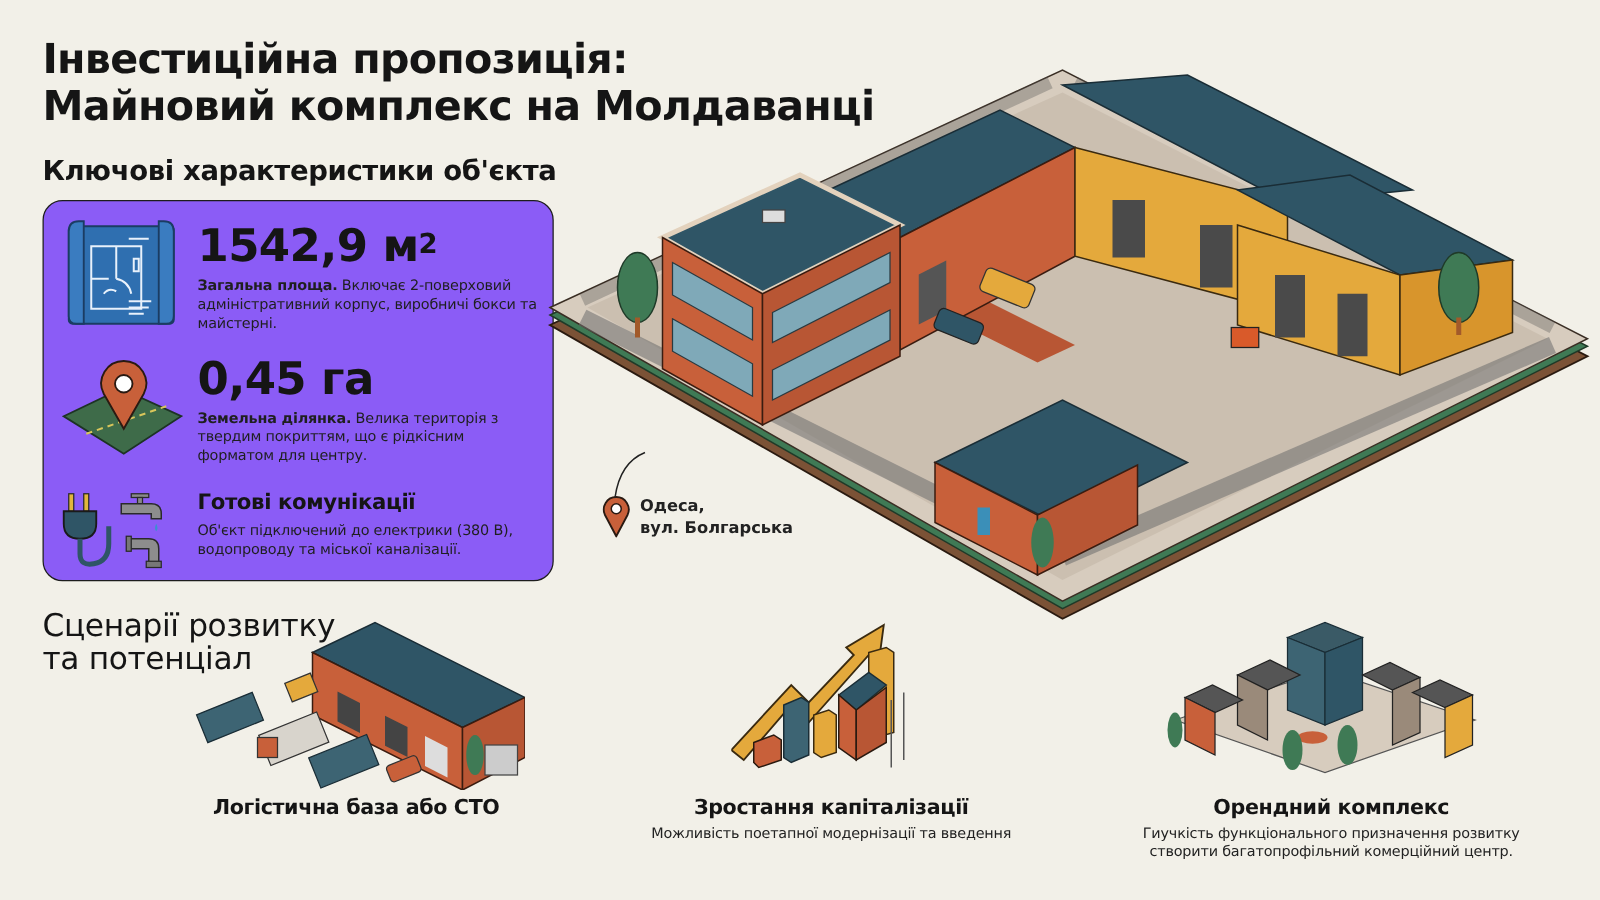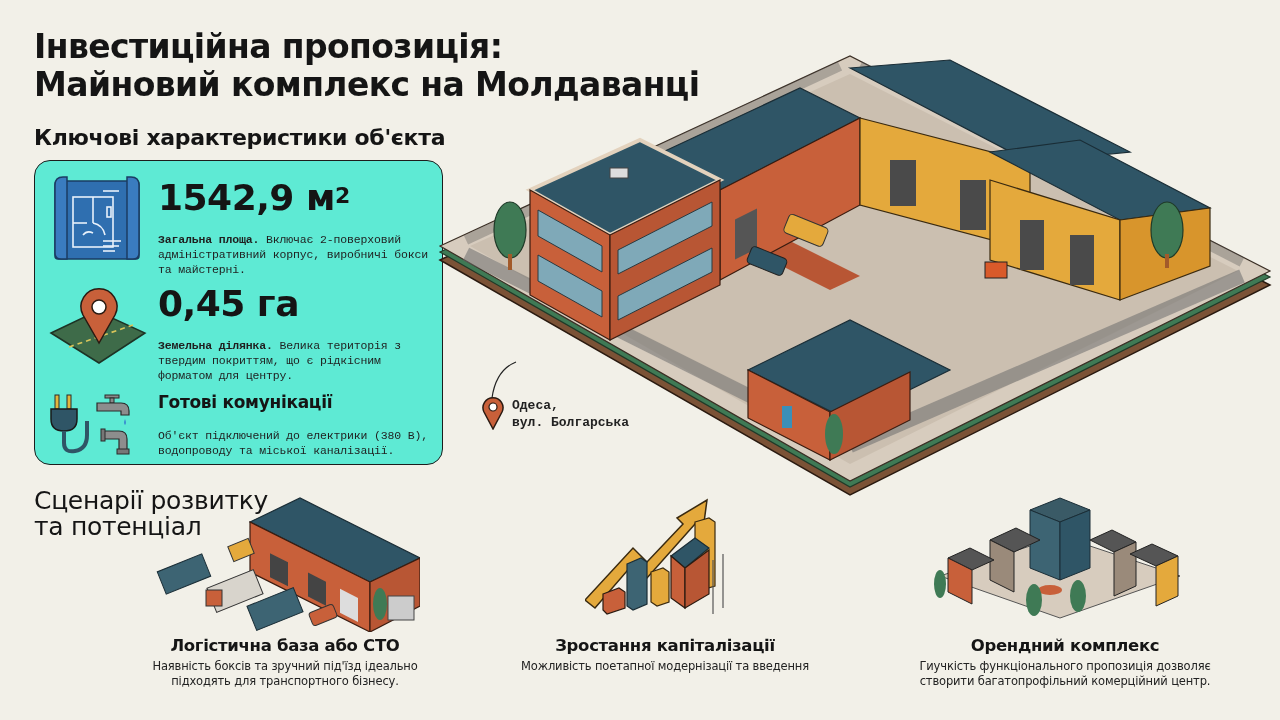--- a/index.html
+++ b/index.html
@@ -16,49 +16,49 @@
     letter-spacing: -0.6px;
   }
   .title div { white-space: nowrap; }
   .section-title {
     position: absolute; left: 34px; top: 125px;
     font-size: 22px; font-weight: bold; letter-spacing: -0.3px;
   }
   .card {
     position: absolute; left: 34px; top: 160px;
     width: 409px; height: 305px;
-    background: #5eead4;
+    background: #8b5cf6;
     border: 1.5px solid #1d1d1d;
     border-radius: 16px;
   }
   .feature { position: absolute; left: 0; width: 100%; }
   .feature .icon { position: absolute; left: 12px; }
   .feature .text { position: absolute; left: 123px; right: 10px; }
   .big-value {
     font-size: 36px; font-weight: bold; line-height: 38px; letter-spacing: -0.5px;
   }
   .sup { font-size: 22px; vertical-align: top; position: relative; top: -2px; }
-  .desc { font-size: 11.5px; line-height: 15px; color: #1f1f1f; margin-top: 15px; letter-spacing: -0.15px; font-family: Liberation Mono, monospace;}
+  .desc { font-size: 11.5px; line-height: 15px; color: #1f1f1f; margin-top: 4px; letter-spacing: -0.15px;}
   .desc b { font-weight: bold; }
   .feat-head { font-size: 17px; font-weight: bold; line-height: 22px; letter-spacing: -0.3px;}
 
   .scenarios-title {
     position: absolute; left: 34px; top: 488px;
     font-size: 25px; font-weight: normal; line-height: 26px; letter-spacing: -0.3px;
   }
   .scenario { position: absolute; text-align: center; }
   .scenario .s-title { font-size: 16.5px; font-weight: bold; letter-spacing: -0.3px; }
   .scenario .s-desc { font-size: 11.5px; line-height: 15px; margin-top: 4px; color: #222; letter-spacing: -0.15px;}
 
   .location {
     position: absolute; left: 482px; top: 396px;
     font-size: 13px; line-height: 17px; font-weight: bold; color: #222;
   }
   .location .pin { position: absolute; left: 0; top: 0; }
-  .location .loc-text { position: absolute; left: 30px; top: 1px; white-space: nowrap; font-family: Liberation Mono, monospace; }
+  .location .loc-text { position: absolute; left: 30px; top: 1px; white-space: nowrap; }
 
   svg { display: block; }
   .abs { position: absolute; }
 </style>
 </head>
 <body>
 
 <div class="title">
   <div>Інвестиційна пропозиція:</div>
   <div>Майновий комплекс на Молдаванці</div>
@@ -228,24 +228,20 @@
     <rect x="56" y="98" width="16" height="16" fill="#c8603a" stroke="#333"></rect>
     <rect x="100" y="104" width="50" height="26" fill="#3d6473" stroke="#1a2d36" transform="rotate(-22 125 117)"></rect>
     <rect x="80" y="50" width="22" height="16" fill="#e4a93c" stroke="#333" transform="rotate(-22 91 58)"></rect>
     <rect x="160" y="116" width="26" height="14" rx="3" fill="#c8603a" stroke="#333" transform="rotate(-22 173 123)"></rect>
     <ellipse cx="230" cy="112" rx="7" ry="16" fill="#3f7a55"></ellipse>
     <rect x="238" y="104" width="26" height="24" fill="#ccc" stroke="#444"></rect>
   </svg>
 </div>
 <div class="scenario" style="left:120px;top:636px;width:330px;">
   <div class="s-title">Логістична база або СТО</div>
-  <div class="s-desc">
-    <div>Наявність боксів та зручний під'їзд ідеально</div>
-    <div>підходять для транспортного бізнесу.</div>
-  </div>
 </div>
 
 <div class="abs" style="left:585px;top:490px;">
   <svg width="170" height="130" viewBox="0 0 170 130">
     <polygon points="0,110 48,58 62,72 98,34 92,28 122,10 118,40 110,34 62,88 48,74 10,118" fill="#e4a93c" stroke="#3a2a10" stroke-width="1.5"></polygon>
     <polygon points="18,104 34,98 40,102 40,118 22,124 18,120" fill="#c8603a" stroke="#2a1a10" stroke-width="1.2"></polygon>
     <polygon points="42,74 56,68 62,72 62,114 48,120 42,116" fill="#3d6473" stroke="#1a2d36" stroke-width="1.2"></polygon>
     <polygon points="66,82 78,78 84,82 84,112 72,116 66,112" fill="#e4a93c" stroke="#3a2a10" stroke-width="1.2"></polygon>
     <polygon points="110,32 124,28 130,32 130,96 116,100 110,96" fill="#e4a93c" stroke="#3a2a10" stroke-width="1.2"></polygon>
     <polygon points="86,66 110,48 124,58 100,78" fill="#2f5566" stroke="#1a2d36" stroke-width="1.2"></polygon>
@@ -282,16 +278,16 @@
 
     <ellipse cx="120" cy="94" rx="12" ry="5" fill="#c8603a"></ellipse>
     <ellipse cx="104" cy="104" rx="8" ry="16" fill="#3f7a55"></ellipse>
     <ellipse cx="148" cy="100" rx="8" ry="16" fill="#3f7a55"></ellipse>
     <ellipse cx="10" cy="88" rx="6" ry="14" fill="#3f7a55"></ellipse>
   </svg>
 </div>
 <div class="scenario" style="left:890px;top:636px;width:350px;">
   <div class="s-title">Орендний комплекс</div>
   <div class="s-desc">
-    <div>Гиучкість функціонального пропозиція дозволяє</div>
+    <div>Гиучкість функціонального призначення розвитку</div>
     <div>створити багатопрофільний комерційний центр.</div>
   </div>
 </div>
 
 </body></html>

